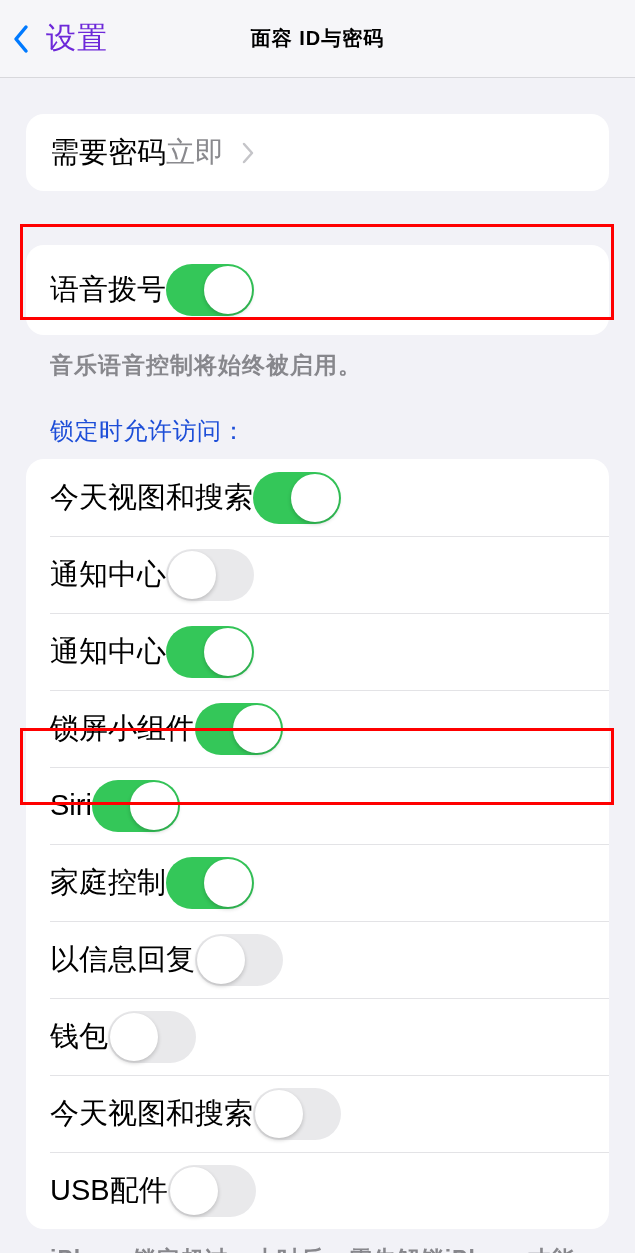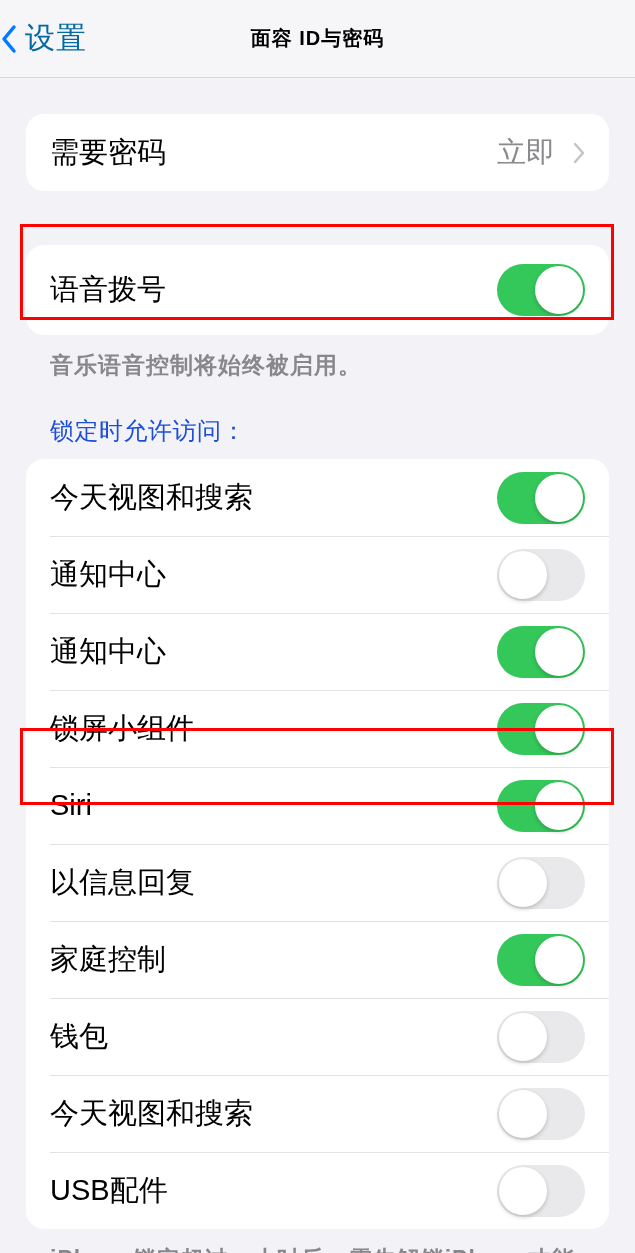--- a/index.html
+++ b/index.html
@@ -14,22 +14,23 @@
       height: 78px;
       background: #f6f6f9;
       border-bottom: 1px solid #d8d8dc;
       display: flex;
       align-items: center;
       position: relative;
     }
     .back-btn {
       display: flex;
       align-items: center;
-      gap: 7px;
-      color: #0369a1;
+      padding-left: 12px;
+      gap: 16px;
+      color: #6d28d9;
     }
     .chevron-left {
       width: 18px;
       height: 30px;
     }
     .back-text { font-size: 30px; letter-spacing: 1px; }
     .navbar-title {
       position: absolute;
       left: 50%;
       transform: translateX(-50%);
@@ -39,21 +40,21 @@
     }
     .content { padding: 0 26px; }
     .group {
       background: #ffffff;
       border-radius: 18px;
       overflow: hidden;
     }
     .row {
       display: flex;
       align-items: center;
-      justify-content: space-between;
+      justify-content: flex-start;
       min-height: 77px;
       padding: 0 24px;
       position: relative;
     }
     .row + .row::before {
       content: "";
       position: absolute;
       top: 0;
       left: 24px;
       right: 0;
@@ -187,28 +188,28 @@
           <div class="knob"></div>
         </div>
       </div>
       <div class="row">
         <span class="row-label">Siri</span>
         <div class="toggle on">
           <div class="knob"></div>
         </div>
       </div>
       <div class="row">
+        <span class="row-label">家庭控制</span>
+        <div class="toggle on">
+          <div class="knob"></div>
+        </div>
+      </div>
+      <div class="row">
         <span class="row-label">以信息回复</span>
         <div class="toggle off">
-          <div class="knob"></div>
-        </div>
-      </div>
-      <div class="row">
-        <span class="row-label">家庭控制</span>
-        <div class="toggle on">
           <div class="knob"></div>
         </div>
       </div>
       <div class="row">
         <span class="row-label">钱包</span>
         <div class="toggle off">
           <div class="knob"></div>
         </div>
       </div>
       <div class="row">

